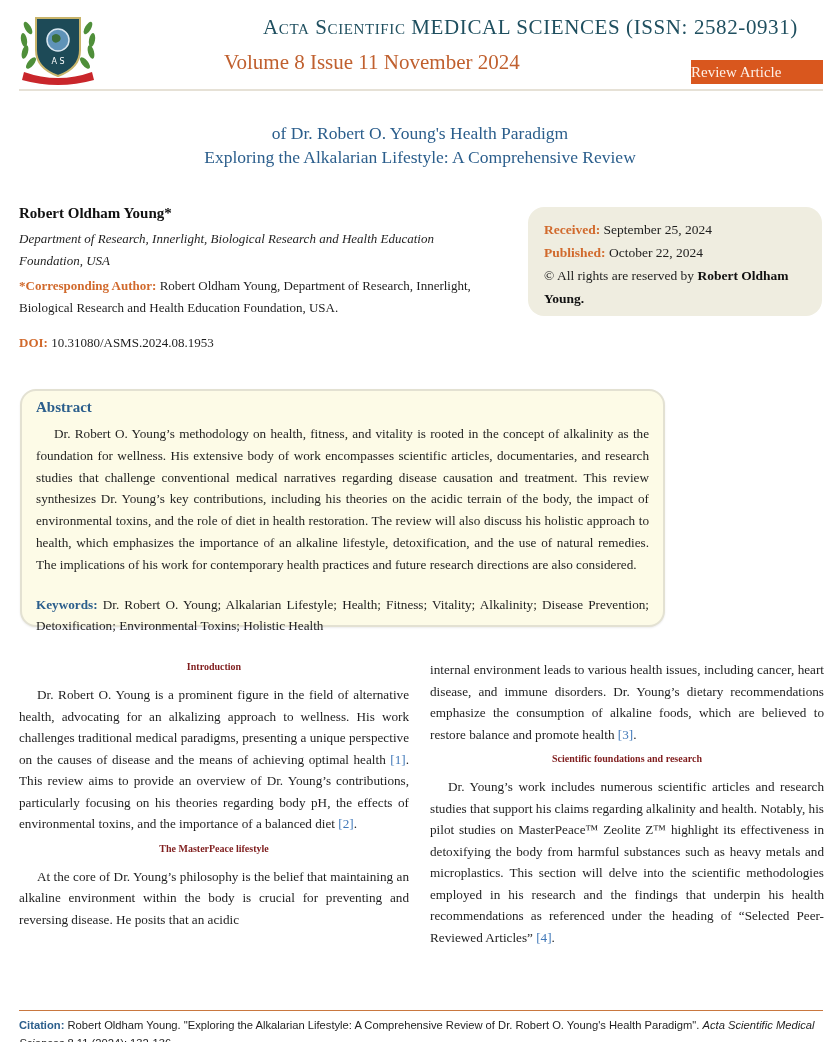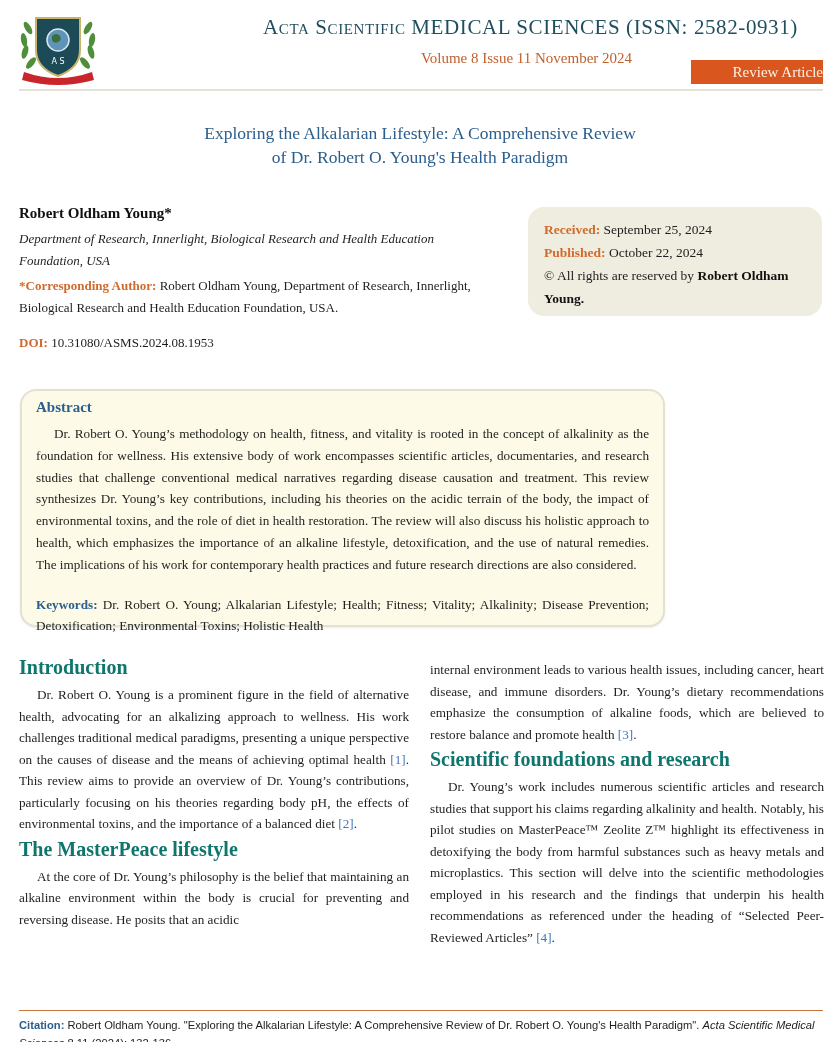--- a/index.html
+++ b/index.html
@@ -7,27 +7,27 @@
   body { font-family: "DejaVu Serif", serif; color: #1e1e1e; position: relative; }
 
   .logo { position: absolute; left: 16px; top: 6px; width: 84px; height: 80px; }
 
   .journal-title {
     position: absolute; left: 100px; right: 0; top: 15px; text-align: center;
     font-family: "Liberation Serif", serif; font-size: 21px; letter-spacing: 0.6px;
     color: #1f4f5f; font-variant: small-caps; padding-left: 124px;
   }
   .issue-line {
-    position: absolute; left: 100px; right: 8px; top: 50px; text-align: center;
-    font-family: "Liberation Serif", serif; font-size: 15px; color: #c0602f; padding-left: 124px;
+    position: absolute; left: 100px; right: 8px; top: 50px; 
+    font-family: "Liberation Serif", serif; font-size: 21px; color: #c0602f; padding-left: 124px;
   }
   .review-badge {
     position: absolute; left: 691px; top: 60px; width: 132px; height: 24px;
     background: #d9571e; color: #fdf1e8; font-family: "Liberation Serif", serif;
-    font-size: 15px; text-align: right; line-height: 24px;
+    font-size: 15px; text-align: left; line-height: 24px;
   }
   .top-rule { position: absolute; left: 19px; top: 89px; width: 804px; height: 2px; background: #e6e1d6; }
 
   .article-title {
     position: absolute; left: 150px; width: 540px; top: 121px; text-align: center;
     font-family: "Liberation Serif", serif; font-size: 17.5px; line-height: 24px; color: #2b5e8c;
   }
 
   .author-name { position: absolute; left: 19px; top: 205px; font-family: "Liberation Serif", serif; font-weight: bold; font-size: 15px; color: #111; }
   .affiliation { position: absolute; left: 19px; top: 228px; width: 480px; font-family: "Liberation Serif", serif; font-style: italic; font-size: 13px; line-height: 22px; color: #1e1e1e; }
@@ -50,21 +50,21 @@
   .abstract-heading { font-family: "Liberation Serif", serif; font-weight: bold; font-size: 15px; color: #2b5e8c; margin-bottom: 7px; }
   .abstract-text {
     font-family: "Liberation Serif", serif; font-size: 13.2px; line-height: 21.8px; text-align: justify; text-indent: 18px; color: #1e1e1e;
   }
   .keywords { margin-top: 18px; font-family: "Liberation Serif", serif; font-size: 13.2px; line-height: 21.8px; text-align: justify; color: #1e1e1e; }
   .keywords .kw-label { color: #2b5e8c; font-weight: bold; }
 
   .col { position: absolute; width: 390px; font-family: "Liberation Serif", serif; font-size: 13.2px; line-height: 21.5px; color: #1e1e1e; }
   .col-left { left: 19px; top: 656px; }
   .col-right { left: 430px; top: 659px; width: 394px; }
-  .sec-heading { font-family: "Liberation Serif", serif; font-weight: bold; font-size: 20px; color: #0f766e; line-height: 22px; }
+  .sec-heading { font-family: "Liberation Serif", serif; font-weight: bold; font-size: 10px; color: #7f1d1d; line-height: 22px; text-align: center; }
   .para { text-align: justify; text-indent: 18px; margin-top: 6px; }
   .para.cont { text-indent: 0; margin-top: 0; }
   .ref { color: #3f77b8; }
   .sec-gap { margin-top: 3px; }
 
   .bottom-rule { position: absolute; left: 19px; top: 1010px; width: 804px; height: 1px; background: #c9773f; }
   .citation { position: absolute; left: 19px; top: 1016px; width: 804px; font-family: "Liberation Sans", sans-serif; font-size: 11.2px; line-height: 18px; color: #1e1e1e; }
   .citation .cit-label { color: #2b5e8c; font-weight: bold; }
   .citation i { font-style: italic; }
 </style>
@@ -88,22 +88,22 @@
   <text x="42" y="58" text-anchor="middle" font-family="DejaVu Sans, sans-serif" font-size="8" fill="#ffffff">A S</text>
   <path d="M8 66 Q42 78 76 66 L78 74 Q42 84 6 74 Z" fill="#c9262b"></path>
 </svg>
 
 <div class="journal-title">Acta Scientific MEDICAL SCIENCES (ISSN: 2582-0931)</div>
 <div class="issue-line">Volume 8 Issue 11 November 2024</div>
 <div class="review-badge">Review Article</div>
 <div class="top-rule"></div>
 
 <div class="article-title">
+  <div>of Dr. Robert O. Young's Health Paradigm</div>
   <div>Exploring the Alkalarian Lifestyle: A Comprehensive Review</div>
-  <div>of Dr. Robert O. Young's Health Paradigm</div>
 </div>
 
 <div class="author-name">Robert Oldham Young*</div>
 <div class="affiliation">Department of Research, Innerlight, Biological Research and Health Education Foundation, USA</div>
 <div class="corresponding">
   <span class="label-orange">*Corresponding Author:</span><span> Robert Oldham Young, Department of Research, Innerlight, Biological Research and Health Education Foundation, USA.</span>
 </div>
 <div class="doi">
   <span class="label-orange">DOI:</span><span> 10.31080/ASMS.2024.08.1953</span>
 </div>

